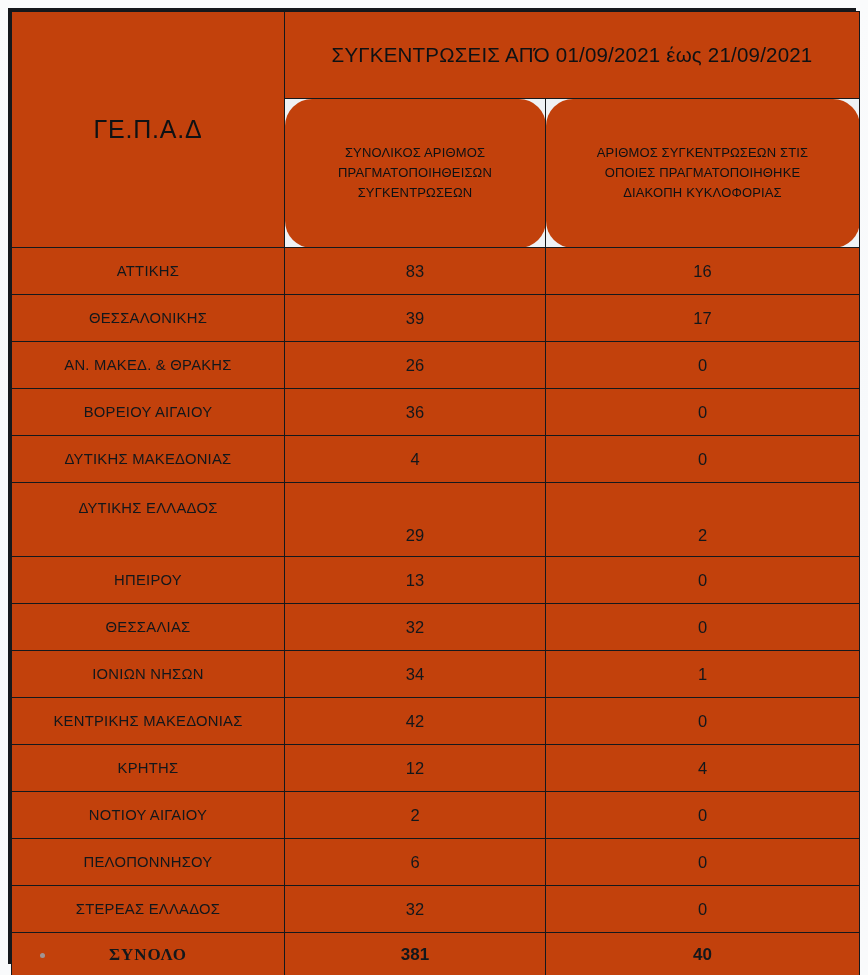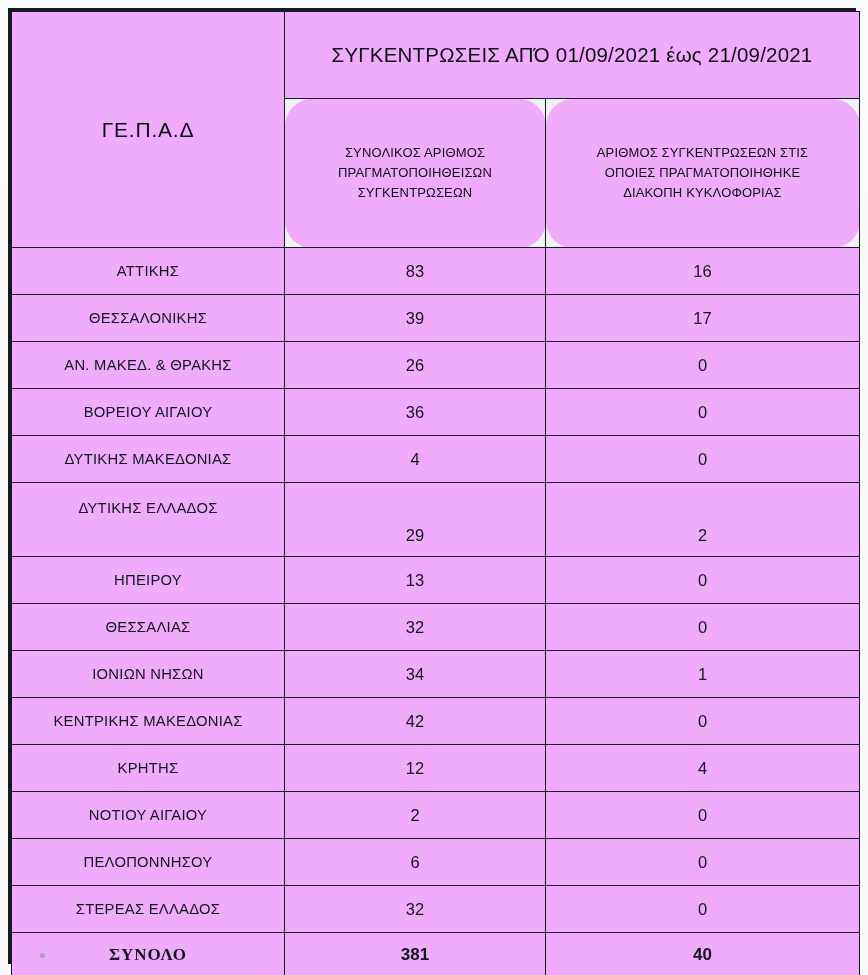--- a/index.html
+++ b/index.html
@@ -39,21 +39,21 @@
     width: 100%;
     height: 100%;
     border-collapse: collapse;
     table-layout: fixed;
     background: #eff2f5;
   }
 
   table.report td,
   table.report th {
     border: 1.6px solid #15181c;
-    background: #f0abfc;
+    background: #c2410c;
     padding: 0 4px;
     text-align: center;
     vertical-align: middle;
     font-weight: normal;
   }
 
   
   col.c-region { width: 273px; }
   col.c-total  { width: 261px; }
   col.c-halt   { width: 314px; }
@@ -61,21 +61,21 @@
   
   .title-cell {
     font-size: 20.5px;
     letter-spacing: 0.2px;
     height: 86px;
     font-weight: 600;
     color: #0e1114;
   }
 
   .corner-cell {
-    font-size: 21px;
+    font-size: 25px;
     font-weight: 700;
     letter-spacing: 0.8px;
     color: #0e1114;
   }
 
   .colhead-cell {
     font-size: 13px;
     line-height: 1.55;
     font-weight: 700;
     letter-spacing: 0.15px;

